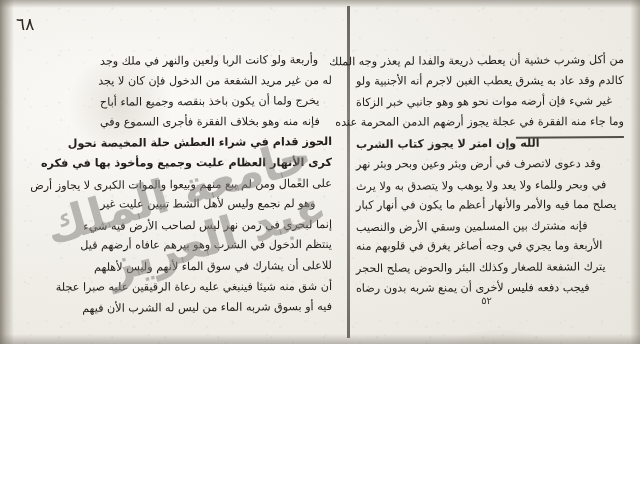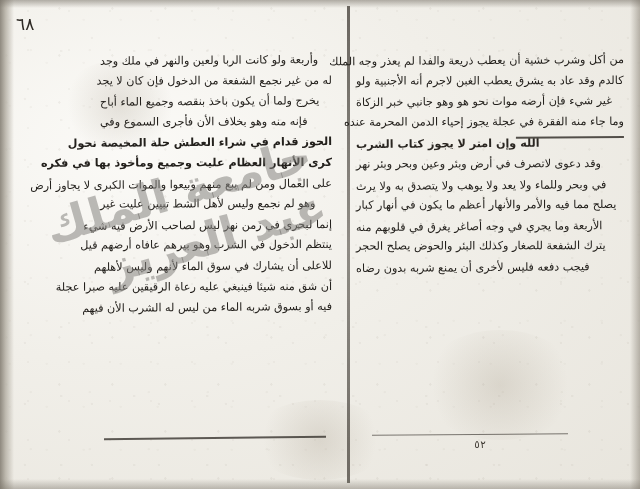--- a/index.html
+++ b/index.html
@@ -6,21 +6,21 @@
     margin: 0;
     padding: 0;
     background: #ffffff;
   }
   body {
     font-family: "Liberation Serif", serif;
   }
   #page {
     position: relative;
     width: 640px;
-    height: 489px;
+    height: 344px;
     overflow: hidden;
     background: #f3f1ec;
   }
   
   #paper {
     position: absolute;
     inset: 0;
     background:
       radial-gradient(ellipse at 20% 30%, #fbfaf7 0%, #f1efe9 45%, #e8e5dd 100%),
       linear-gradient(90deg, #ece9e2 0%, #f7f6f2 12%, #f7f6f2 88%, #e9e6df 100%);
@@ -88,23 +88,23 @@
     left: 16px;
     top: 14px;
     font-family: "DejaVu Sans", sans-serif;
     font-size: 17px;
     color: #2e2a25;
     letter-spacing: 1px;
   }
   
   #catchword {
     position: absolute;
-    right: 154px;
+    right: 148px;
     bottom: 38px;
-    font-family: Liberation Mono, monospace;
+    font-family: Liberation Sans, sans-serif;
     font-size: 10px;
     color: #3a352e;
   }
   
   .column {
     position: absolute;
     top: 52px;
     direction: rtl;
     text-align: left;
     color: #23201c;
@@ -200,35 +200,36 @@
   <div id="grain"></div>
 
   <div id="folio">٦٨</div>
 
   <div id="gutter"></div>
 
   <div class="column" id="col-right">
     <div class="line">من أكل وشرب خشية أن يعطب ذريعة والفدا لم يعذر وجه الملك</div>
     <div class="line">كالدم وقد عاد به يشرق يعطب الغبن لاجرم أنه الأجنبية ولو</div>
     <div class="line">غير شيء فإن أرضه موات نحو هو وهو جانبي خبر الزكاة</div>
-    <div class="line">وما جاء منه الفقرة في عجلة يجوز إحياء الدمن المحرمة عنده</div>
+    <div class="line">وما جاء منه الفقرة في عجلة يجوز أرضهم الدمن المحرمة عنده</div>
     <div class="line rubric">الله وإن امتر لا يجوز كتاب الشرب<span class="overline" style="right:0; top:1px; width:108px;"></span></div>
     <div class="line">وقد دعوى لاتصرف في أرض وبئر وعين وبحر وبئر نهر</div>
     <div class="line">في وبحر وللماء ولا يعد ولا يوهب ولا يتصدق به ولا يرث</div>
     <div class="line">يصلح مما فيه والأمر والأنهار أعظم ما يكون في أنهار كبار</div>
+    <div class="line">فإنه مشترك بين المسلمين وسقي الأرض والنصيب</div>
     <div class="line">الأربعة وما يجري في وجه أصاغر يغرق في قلوبهم منه</div>
     <div class="line">يترك الشفعة للصغار وكذلك البئر والحوض يصلح الحجر</div>
     <div class="line">فيجب دفعه فليس لأخرى أن يمنع شربه بدون رضاه</div>
   </div>
 
   <div class="column" id="col-left">
     <div class="line">وأربعة ولو كانت الربا ولعين والنهر في ملك وجد</div>
-    <div class="line">له من غير نجمع الشفعة من الدخول فإن كان لا يجد</div>
+    <div class="line">له من غير مريد الشفعة من الدخول فإن كان لا يجد</div>
     <div class="line">يخرج ولما أن يكون باخذ بنقصه وجميع الماء أباح</div>
-    <div class="line">فإنه منه وهو بخلاف الأن فأجرى السموع وفي</div>
+    <div class="line">فإنه منه وهو بخلاف الفقرة فأجرى السموع وفي</div>
     <div class="line bold">الحوز قدام في شراء العطش حلة المخيصة نحول</div>
     <div class="line bold">كرى الأنهار العظام عليت وجميع ومأخوذ بها في فكره</div>
     <div class="line">على العمال ومن لم يبع منهم وبيعوا والموات الكبرى لا يجاوز أرض</div>
     <div class="line">وهو لم نجمع وليس لأهل الشط تبيين عليت غير</div>
     <div class="line">إنما لبحري في زمن نهر ليس لصاحب الأرض فيه شيء</div>
     <div class="line">ينتظم الدخول في الشرب وهو بيرهم عافاه أرضهم قيل</div>
     <div class="line">للاعلى أن يشارك في سوق الماء لأنهم وليس لأهلهم</div>
     <div class="line">أن شق منه شيئا فينبغي عليه رعاة الرقيقين عليه صبرا عجلة</div>
     <div class="line">فيه أو بسوق شربه الماء من ليس له الشرب الأن فيهم</div>
   </div>

